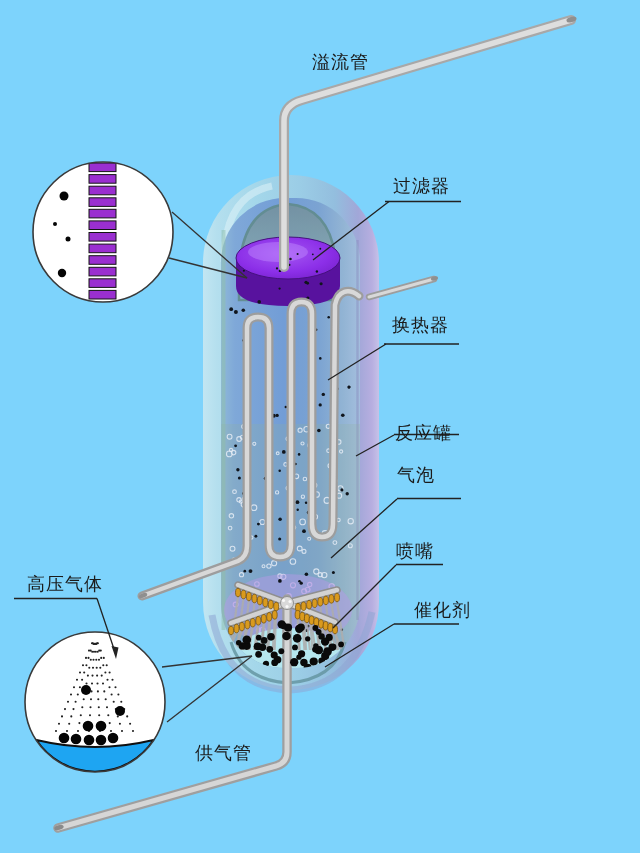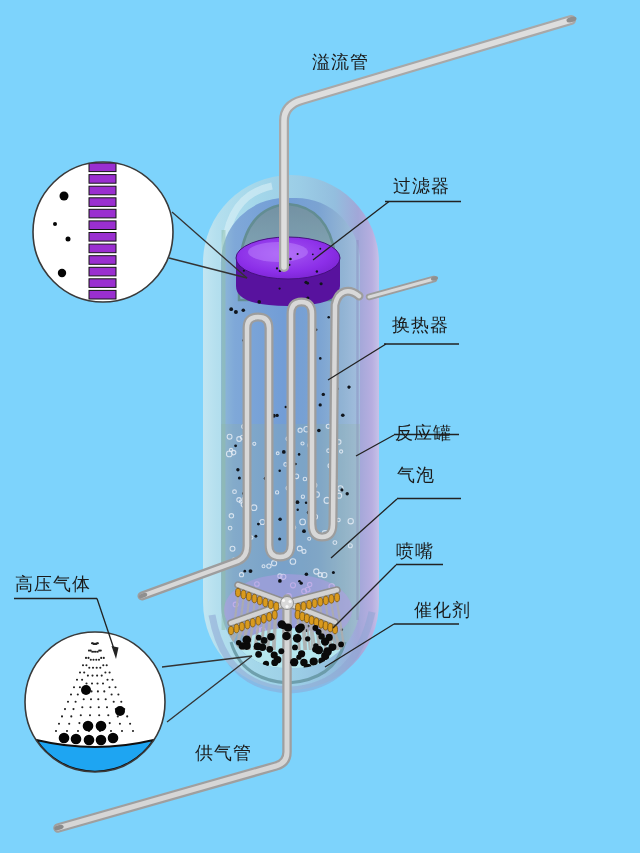--- a/index.html
+++ b/index.html
@@ -595,16 +595,16 @@
   <polygon points="116,659 111.5,646 118.5,647.5" fill="#222222"></polygon>
 </svg>
 
 <div class="lbl" style="left:312px;top:53px;">溢流管</div>
 <div class="lbl" style="left:393px;top:177px;text-align:right;">过滤器</div>
 <div class="lbl" style="left:392px;top:316px;">换热器</div>
 <div class="lbl" style="left:395px;top:404px;margin-top:20px;">反应罐</div>
 <div class="lbl" style="left:397px;top:466px;">气泡</div>
 <div class="lbl" style="left:396px;top:542px;text-align:right;">喷嘴</div>
 <div class="lbl" style="left:395px;top:601px;margin-left:19px;">催化剂</div>
-<div class="lbl" style="left:15px;top:575px;text-align:right;">高压气体</div>
+<div class="lbl" style="left:27px;top:575px;text-align:right;">高压气体</div>
 <div class="lbl" style="left:195px;top:744px;">供气管</div>
 
 </div>
 
 </body></html>

